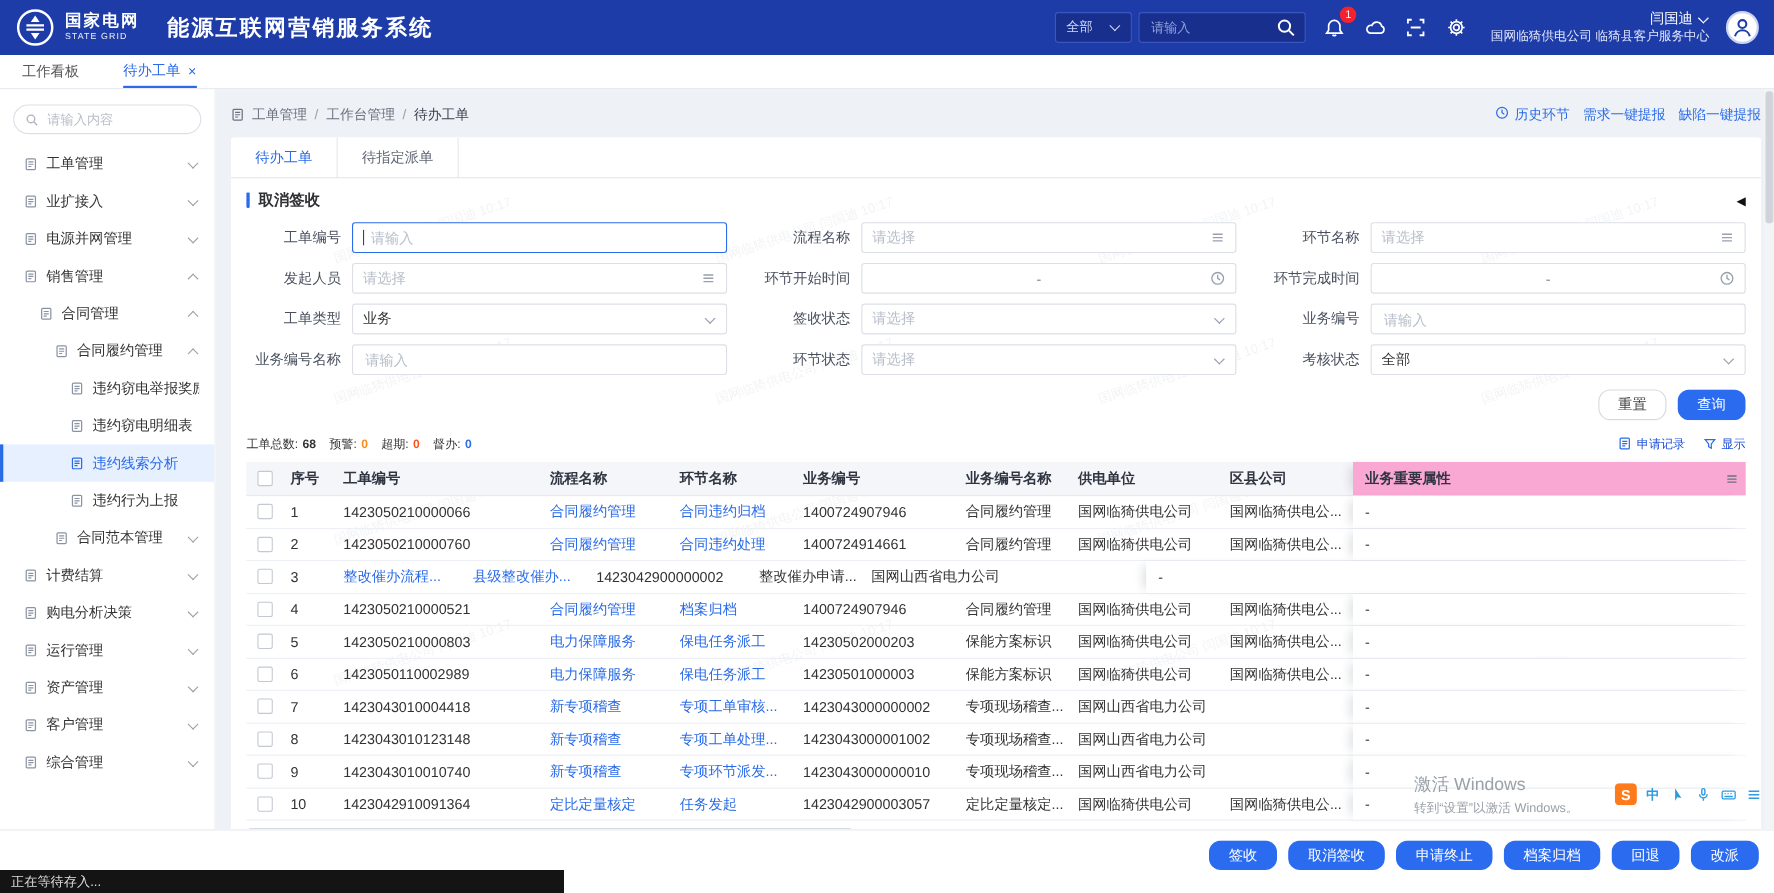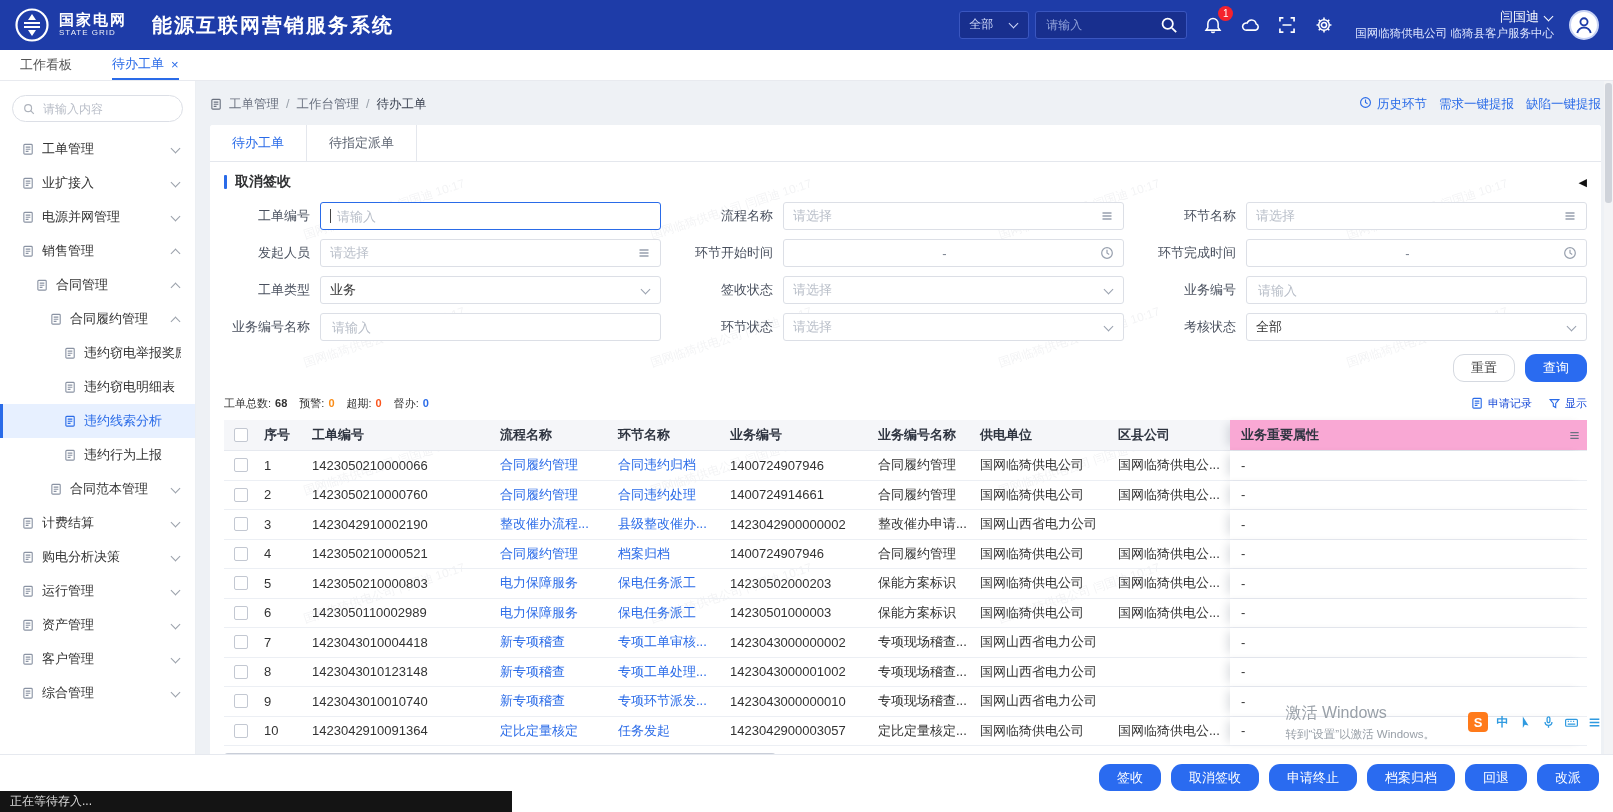--- a/index.html
+++ b/index.html
@@ -704,21 +704,20 @@
             <span class="cell col-bizname">合同履约管理</span>
             <span class="cell col-unit">国网临猗供电公司</span>
             <span class="cell col-county">国网临猗供电公...</span>
             <span class="cell col-attr">-</span>
           </div>
           <div class="trow">
             <span class="cell col-cb">
                 <span class="cb"></span>
               </span>
             <span class="cell col-no">3</span>
-            <span class="cell col-order">1423042910002190</span>
             <a class="cell col-flow link">整改催办流程...</a>
             <a class="cell col-node link">县级整改催办...</a>
             <span class="cell col-bizno">1423042900000002</span>
             <span class="cell col-bizname">整改催办申请...</span>
             <span class="cell col-unit">国网山西省电力公司</span>
             <span class="cell col-county"></span>
             <span class="cell col-attr">-</span>
           </div>
           <div class="trow">
             <span class="cell col-cb">

